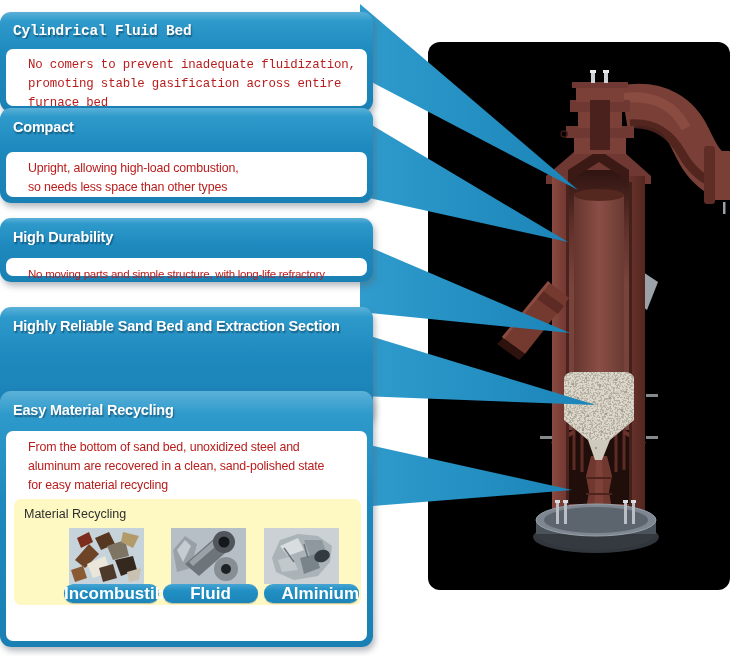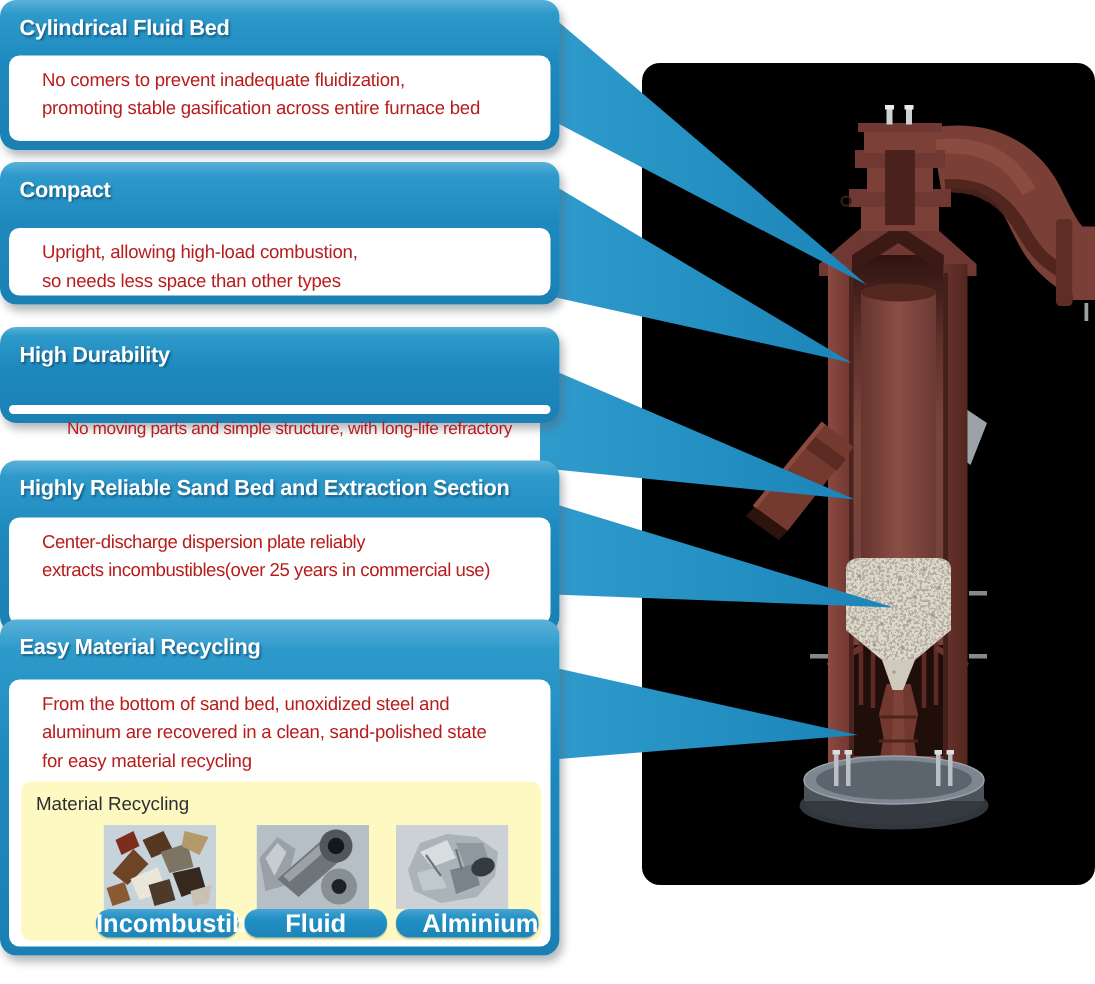--- a/index.html
+++ b/index.html
@@ -25,27 +25,27 @@
     padding:11px 10px 0 13px;text-shadow:1px 1.5px 1.5px rgba(0,25,45,0.45);
     white-space:nowrap;overflow:hidden;
   }
   .callout-body{
     position:absolute;left:6px;right:6px;bottom:6px;background:#fff;border-radius:7px;
   }
   .body-text{
     padding:7px 9px 0 22px;font-size:12.4px;line-height:19px;color:#b91c1c;
     letter-spacing:-0.15px;white-space:pre-line;
   }
-  .c1{top:0;height:100px;}   .c1 .callout-body{top:37px;}
+  .c1{top:12px;height:100px;font-family:Liberation Mono, monospace;}   .c1 .callout-body{top:37px;}
   .c2{top:108px;height:95px;} .c2 .callout-body{top:44px;}
-  .c3{top:218px;height:64px;} .c3 .callout-body{top:52px;text-align:center;}
+  .c3{top:218px;height:64px;} .c3 .callout-body{top:40px;}
   .c3 .body-text{font-size:11.5px;letter-spacing:-0.25px;}
   .c4{top:307px;height:115px;} .c4 .callout-body{top:38px;}
   .c4 .body-text{letter-spacing:-0.3px;}
-  .c5{top:413px;height:224px;} .c5 .callout-body{top:40px;}
+  .c5{top:391px;height:256px;} .c5 .callout-body{top:40px;}
   
   .mr-box{
     position:absolute;left:8px;right:6px;top:68px;height:106px;
     background:#fef9c3;border-radius:7px;
   }
   .mr-label{position:absolute;left:10px;top:8px;font-size:12.5px;color:#2e2e2e;}
   .mr-photo{position:absolute;top:29px;width:75px;height:56px;}
   .mr-photo svg{display:block;}
   .p1{left:55px;} .p2{left:157px;} .p3{left:250px;}
   .mr-badge{
@@ -238,24 +238,20 @@
 
   <div class="callout c3">
     <div class="callout-header">High Durability</div>
     <div class="callout-body">
       <div class="body-text">No moving parts and simple structure, with long-life refractory</div>
     </div>
   </div>
 
   <div class="callout c4">
     <div class="callout-header">Highly Reliable Sand Bed and Extraction Section</div>
-    <div class="callout-body">
-      <div class="body-text">Center-discharge dispersion plate reliably
-extracts incombustibles(over 25 years in commercial use)</div>
-    </div>
   </div>
 
   <div class="callout c5">
     <div class="callout-header">Easy Material Recycling</div>
     <div class="callout-body">
       <div class="body-text">From the bottom of sand bed, unoxidized steel and
 aluminum are recovered in a clean, sand-polished state
 for easy material recycling</div>
       <div class="mr-box">
         <div class="mr-label">Material Recycling</div>

